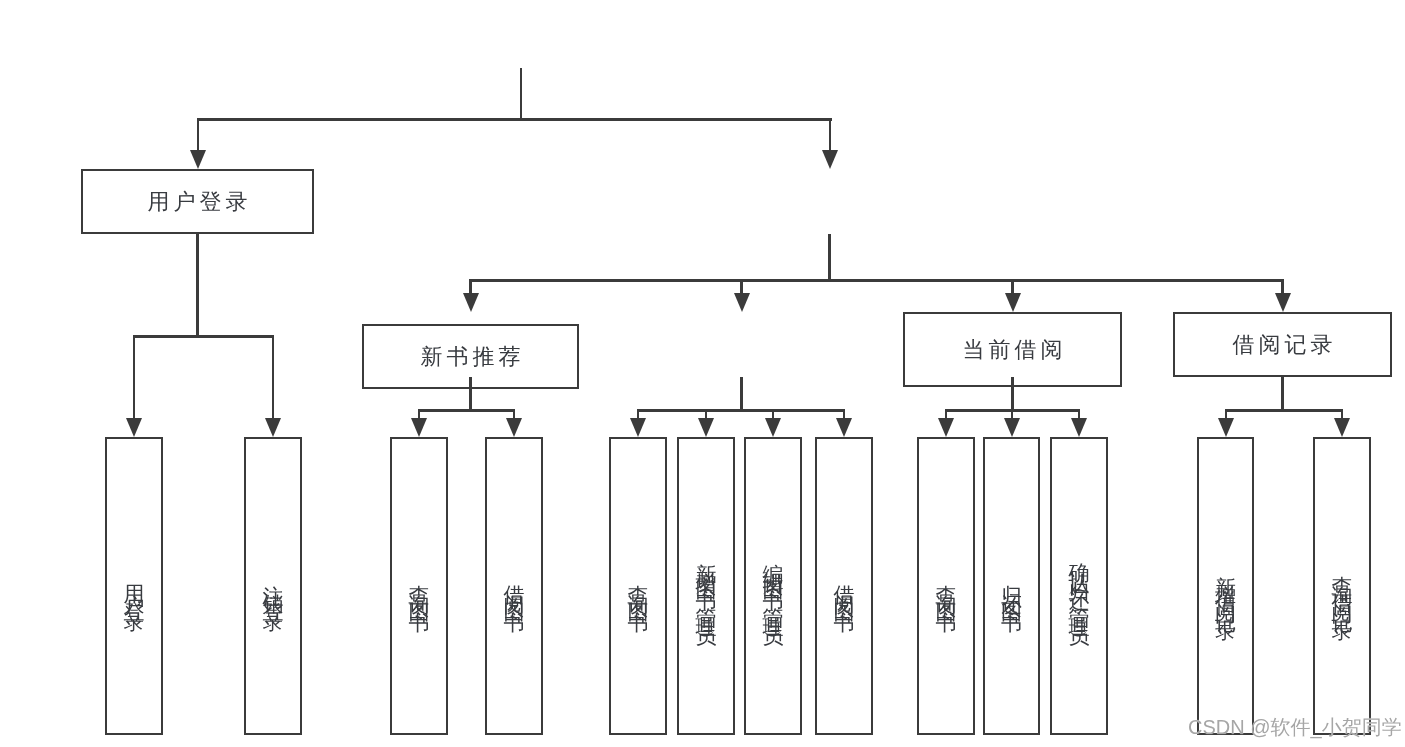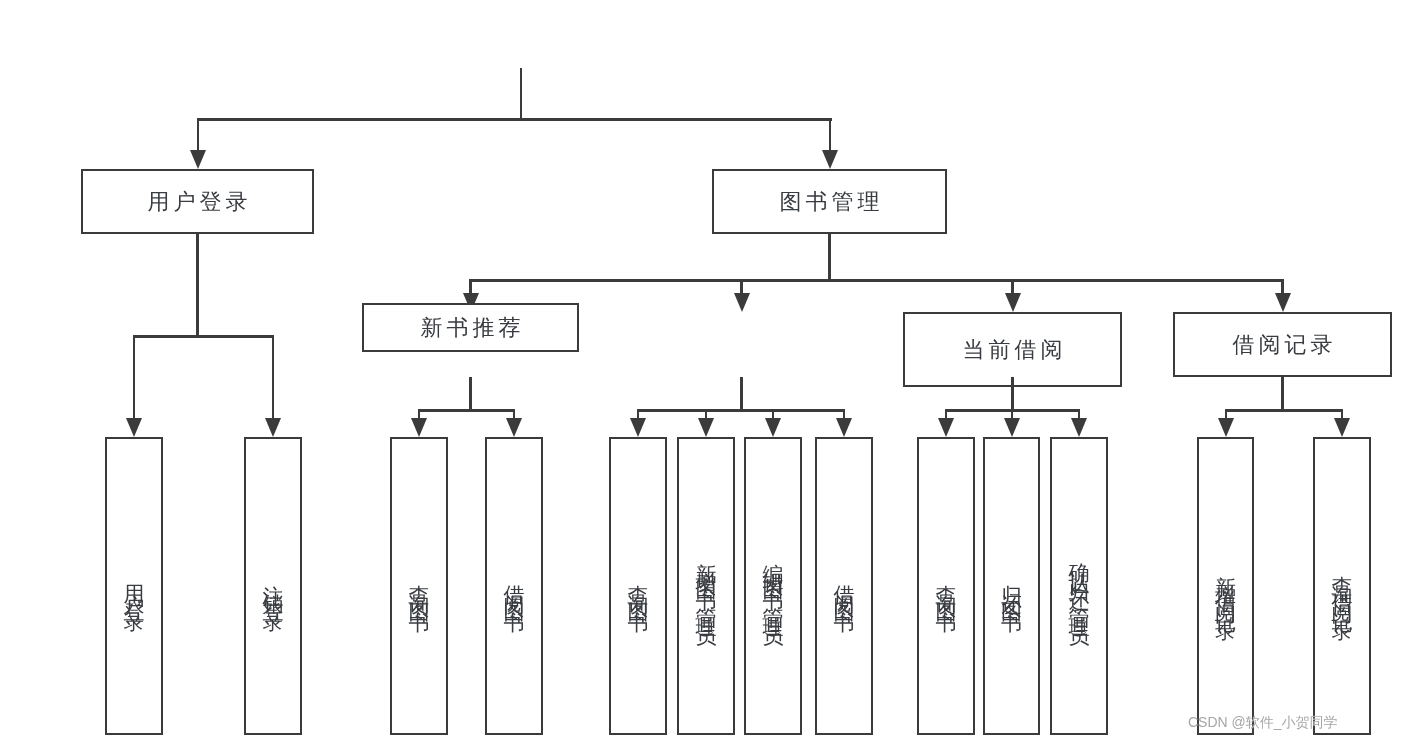--- a/index.html
+++ b/index.html
@@ -38,62 +38,61 @@
   .h{position:absolute;height:2.5px;background:var(--line);}
   .a{
     position:absolute;width:0;height:0;
     border-left:8px solid transparent;
     border-right:8px solid transparent;
     border-top:19px solid var(--line);
   }
   .watermark{
     position:absolute;
     left:1188px;top:714px;
-    font-size:14px;
+    font-size:20px;
     color:var(--watermark);
     white-space:nowrap;
     z-index:5;
     text-shadow:0 0 1px #ffffff;
   }
 </style>
 </head>
 <body>
 
 <div id="canvas">
 
 
   <div class="v" style="left:519.75px;top:68px;height:50px;"></div>
   <div class="h" style="left:196.75px;top:118px;width:635px;"></div>
   <div class="v" style="left:196.75px;top:118px;height:33px;"></div>
   <div class="a" style="left:190px;top:150px;"></div>
   <div class="v" style="left:828.75px;top:118px;height:33px;"></div>
   <div class="a" style="left:822px;top:150px;"></div>
 
   <div class="node h-node" style="left:81px;top:169px;width:233px;height:65px;">用户登录</div>
-  <div class="node h-node" style="left:712px;top:169px;width:235px;height:65px;">图书管理</div>
 
   <div class="v" style="left:196.25px;top:234px;height:101px;"></div>
   <div class="h" style="left:132.75px;top:335px;width:141.5px;"></div>
   <div class="v" style="left:132.75px;top:335px;height:84px;"></div>
   <div class="a" style="left:126px;top:418px;"></div>
   <div class="v" style="left:271.75px;top:335px;height:84px;"></div>
   <div class="a" style="left:265px;top:418px;"></div>
 
   <div class="v" style="left:828.25px;top:234px;height:45px;"></div>
   <div class="h" style="left:469.25px;top:279px;width:814.5px;"></div>
   <div class="v" style="left:469.25px;top:279px;height:16px;"></div>
   <div class="a" style="left:462.5px;top:293px;"></div>
   <div class="v" style="left:740.25px;top:279px;height:16px;"></div>
   <div class="a" style="left:733.5px;top:293px;"></div>
   <div class="v" style="left:1011.25px;top:279px;height:16px;"></div>
   <div class="a" style="left:1004.5px;top:293px;"></div>
   <div class="v" style="left:1281.25px;top:279px;height:16px;"></div>
   <div class="a" style="left:1274.5px;top:293px;"></div>
 
-  <div class="node h-node" style="left:362px;top:303px;width:217px;height:49px;">新书推荐</div>
+  <div class="node h-node" style="left:362px;top:324px;width:217px;height:65px;">新书推荐</div>
   <div class="node h-node" style="left:903px;top:312px;width:219px;height:75px;">当前借阅</div>
   <div class="node h-node" style="left:1173px;top:312px;width:219px;height:65px;">借阅记录</div>
 
   <div class="v" style="left:469.25px;top:377px;height:32px;"></div>
   <div class="h" style="left:417.75px;top:409px;width:97.5px;"></div>
   <div class="v" style="left:417.75px;top:409px;height:10px;"></div>
   <div class="a" style="left:411px;top:418px;"></div>
   <div class="v" style="left:512.75px;top:409px;height:10px;"></div>
   <div class="a" style="left:506px;top:418px;"></div>
 

